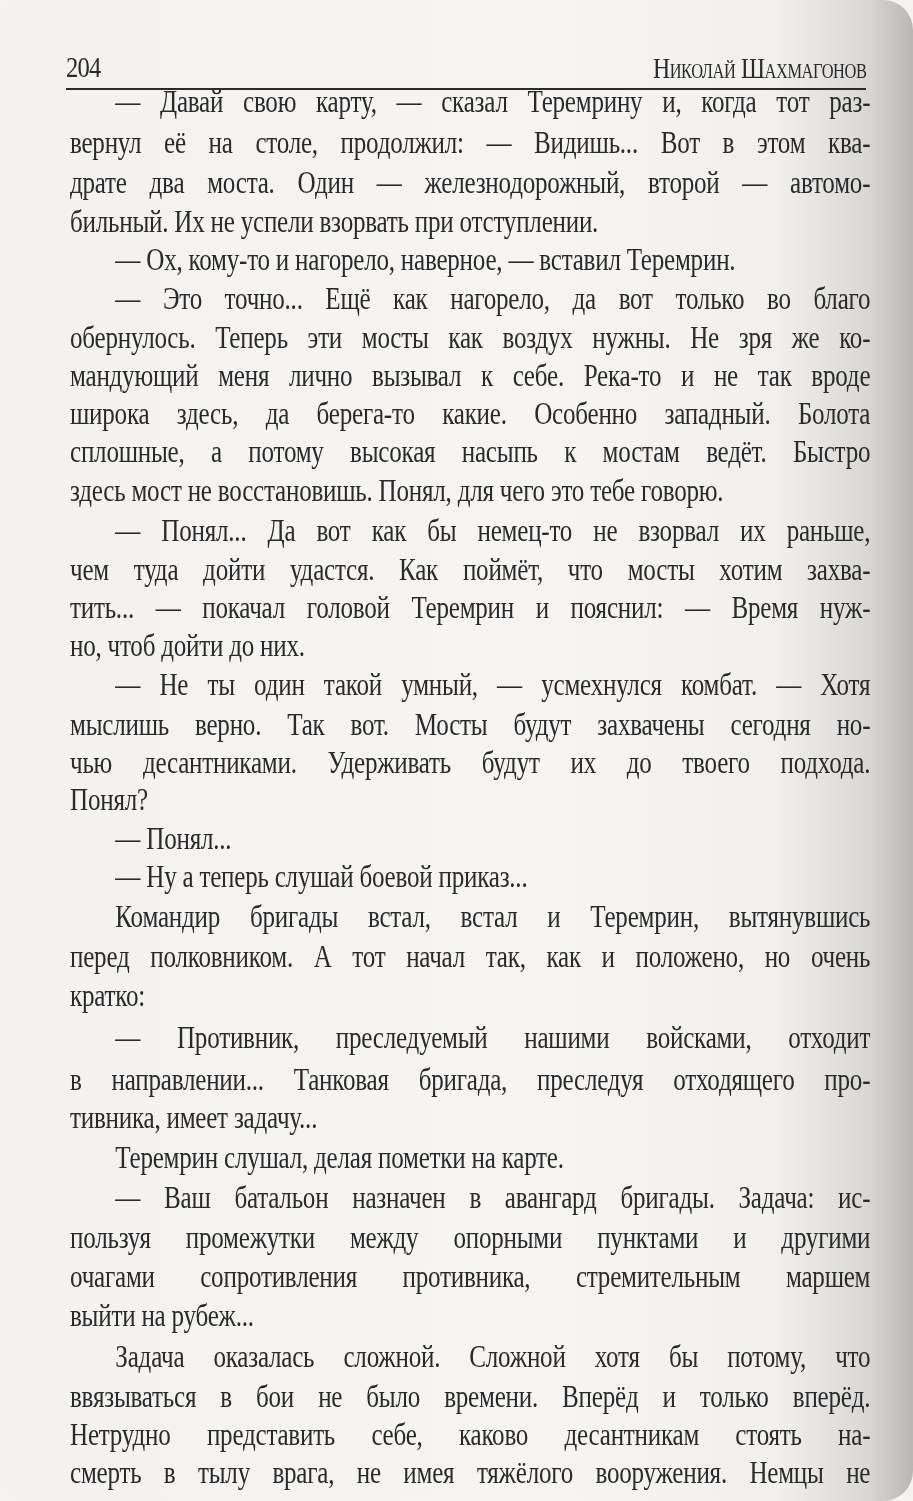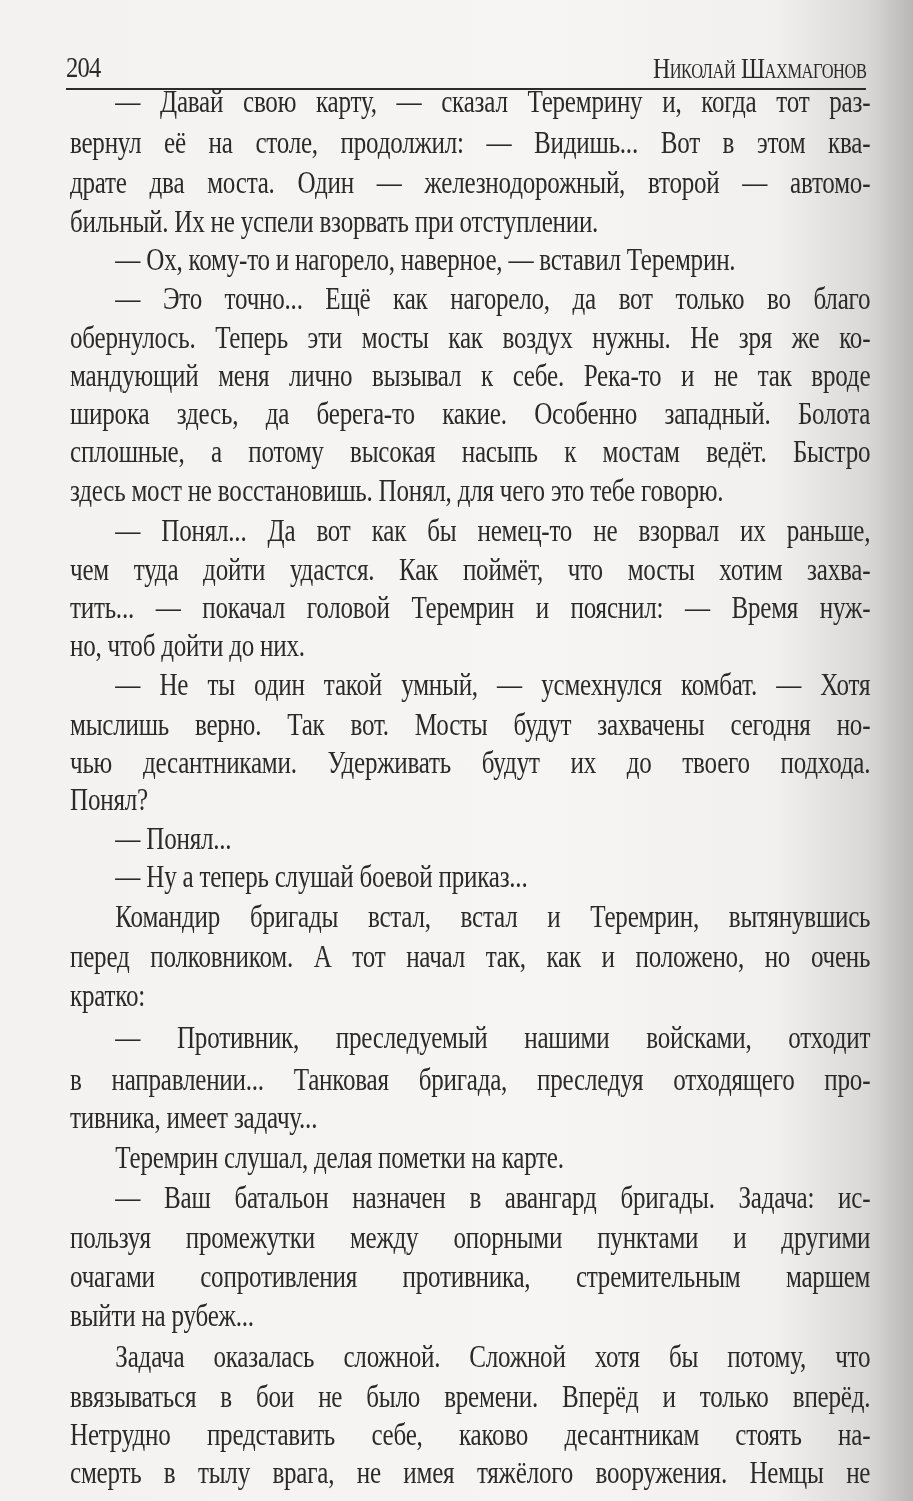--- a/index.html
+++ b/index.html
@@ -6,20 +6,21 @@
   body {
     width: 913px; height: 1501px; overflow: hidden;
     background: #f4f3f1;
     position: relative;
     font-family: "Liberation Serif", "DejaVu Serif", serif;
     color: #2a2a2a;
   }
   .page {
     position: absolute; left: 0; top: 0; width: 913px; height: 1501px;
     background: linear-gradient(to right, #f3f2f0 0%, #f6f5f3 60%, #f1f0ee 85%, #d9d8d6 95%, #b8b7b5 100%);
+    border-radius: 30px;
   }
   .header {
     position: absolute; left: 66px; top: 48px; width: 800px; height: 40px;
     border-bottom: 2px solid #2b2b2b;
   }
   .page-number {
     position: absolute; left: 0; top: 2px;
     font-size: 30px; letter-spacing: -1px;
     transform: scaleX(0.82); transform-origin: left;
   }

